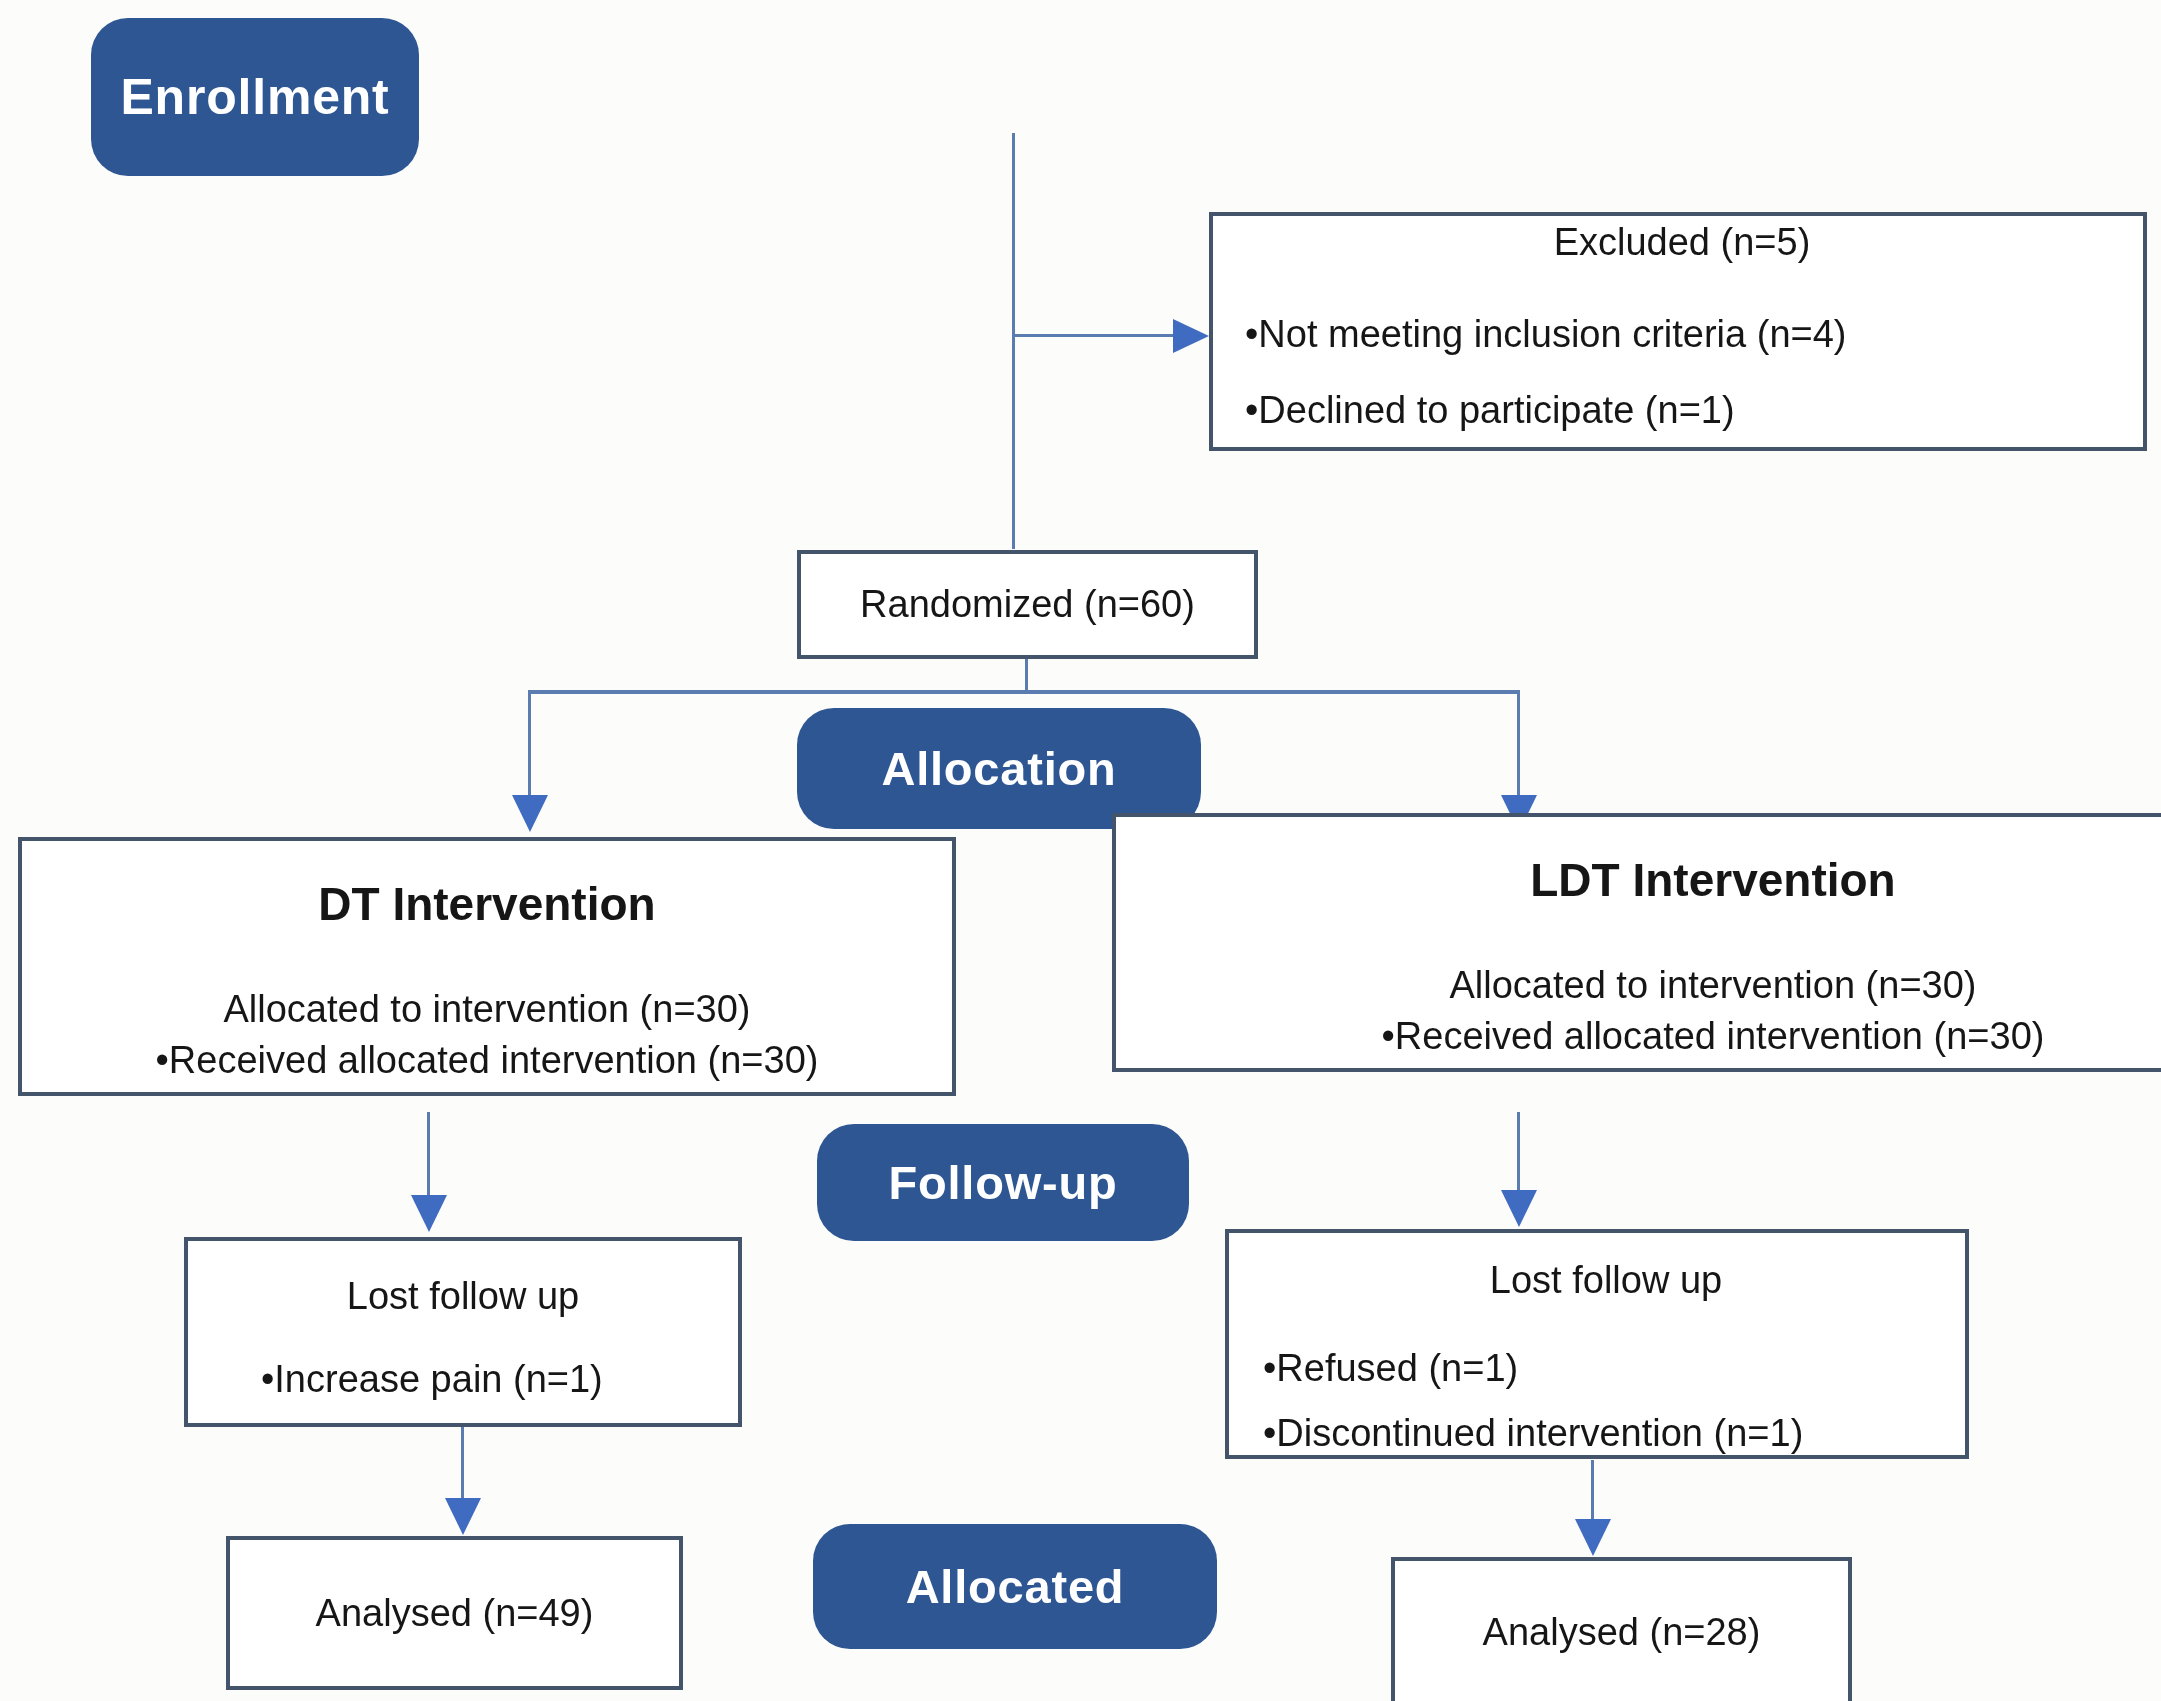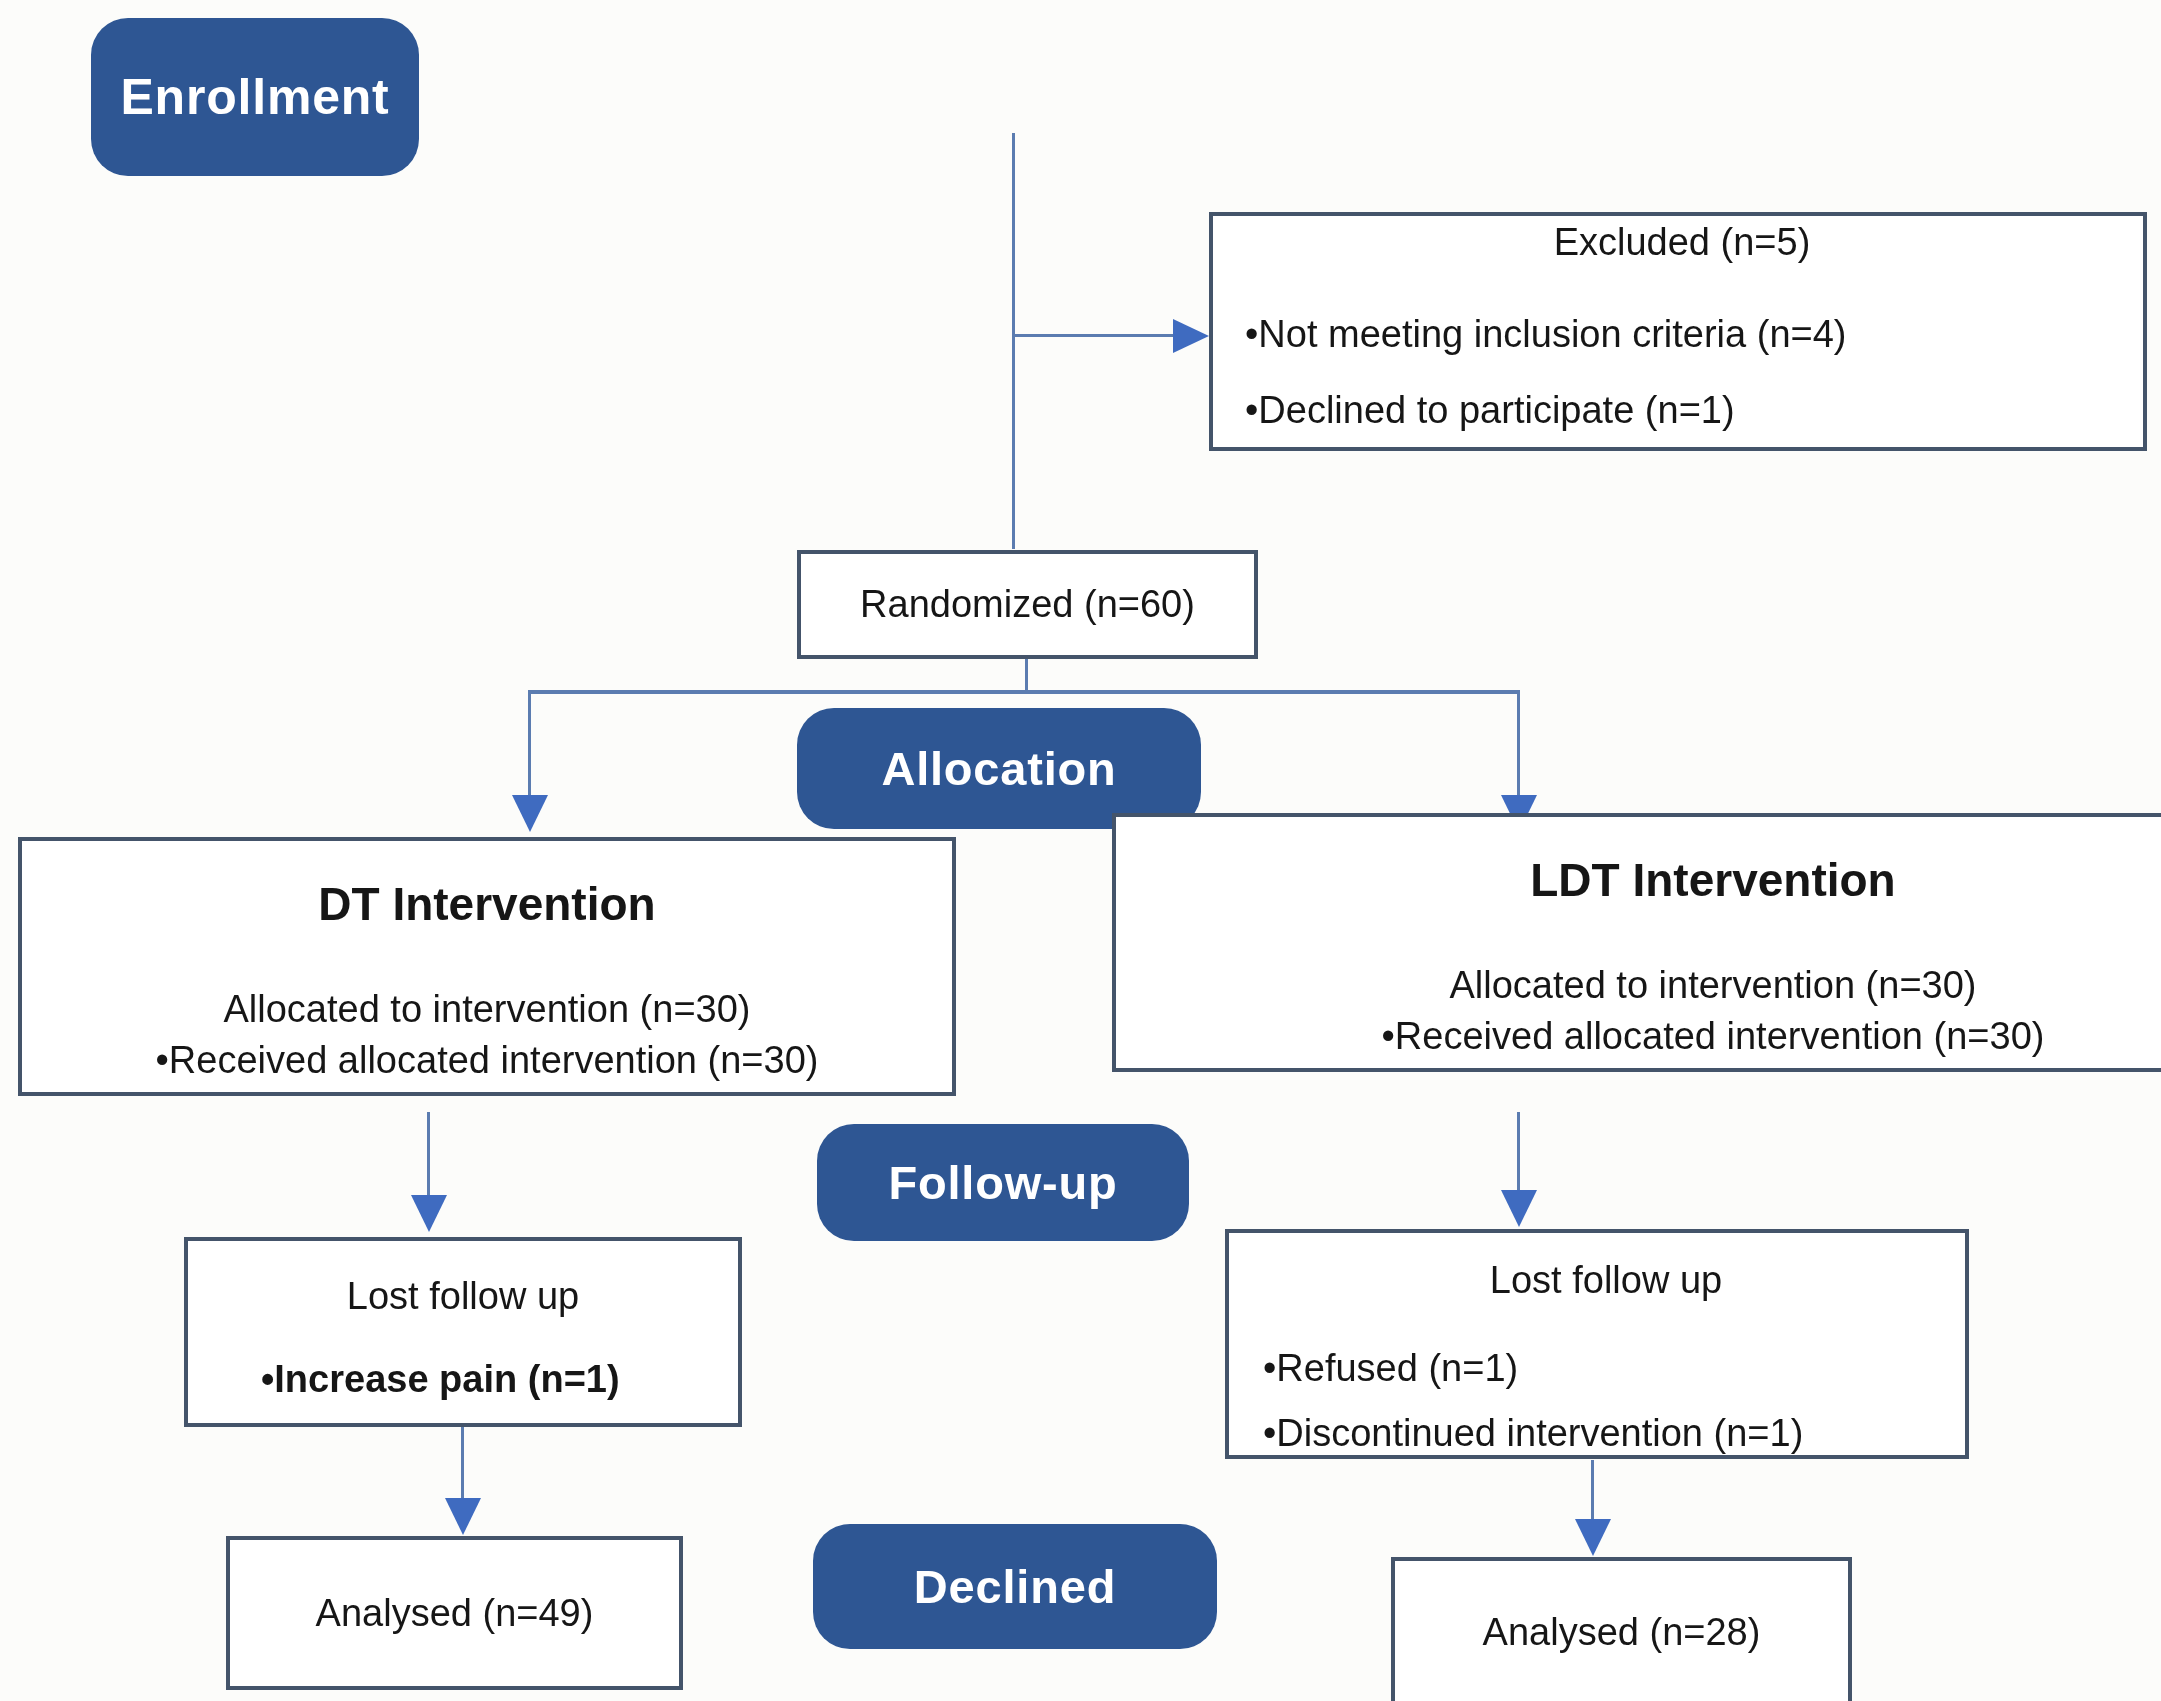--- a/index.html
+++ b/index.html
@@ -71,21 +71,21 @@
 <body>
 
 <div id="canvas">
 
   <div class="stage-label" style="left:91px; top:18px; width:328px; height:158px; font-size:50px;">Enrollment</div>
 
   <div class="stage-label" style="left:797px; top:708px; width:404px; height:121px;">Allocation</div>
 
   <div class="stage-label" style="left:817px; top:1124px; width:372px; height:117px;">Follow-up</div>
 
-  <div class="stage-label" style="left:813px; top:1524px; width:404px; height:125px;">Declined</div>
+  <div class="stage-label" style="left:813px; top:1524px; width:404px; height:125px;">Allocated</div>
 
 
   <div class="line" style="left:1012px; top:133px; width:3.2px; height:416px;"></div>
 
   <div class="line" style="left:1013px; top:334px; width:162px; height:3.2px;"></div>
   <div class="arrow-right" style="left:1173px; top:319px;"></div>
 
   <div class="flowbox" style="left:1209px; top:212px; width:938px; height:239px; padding:5px 24px 0 32px;">
     <span class="box-title" style="margin-bottom:32px;">Excluded (n=5)</span>
     <span class="bullet-line" style="line-height:2.0;">•Not meeting inclusion criteria (n=4)</span>
@@ -116,21 +116,21 @@
   </div>
 
   <div class="line" style="left:427px; top:1112px; width:3.2px; height:85px;"></div>
   <div class="arrow-down" style="left:411px; top:1195px;"></div>
 
   <div class="line" style="left:1517px; top:1112px; width:3.2px; height:81px;"></div>
   <div class="arrow-down" style="left:1501px; top:1190px;"></div>
 
   <div class="flowbox" style="left:184px; top:1237px; width:558px; height:190px; padding-top:34px;">
     <span class="box-title" style="margin-bottom:40px;">Lost follow up</span>
-    <span class="bullet-line" style="padding-left:73px;font-weight:bold;">•Increase pain (n=1)</span>
+    <span class="bullet-line" style="padding-left:73px;">•Increase pain (n=1)</span>
   </div>
 
   <div class="flowbox" style="left:1225px; top:1229px; width:744px; height:230px; padding:26px 16px 0 34px;">
     <span class="box-title" style="margin-bottom:34px;">Lost follow up</span>
     <span class="bullet-line" style="line-height:1.7;">•Refused (n=1)</span>
     <span class="bullet-line" style="line-height:1.7;">•Discontinued intervention (n=1)</span>
   </div>
 
   <div class="line" style="left:461px; top:1427px; width:3.2px; height:73px;"></div>
   <div class="arrow-down" style="left:445px; top:1498px;"></div>

